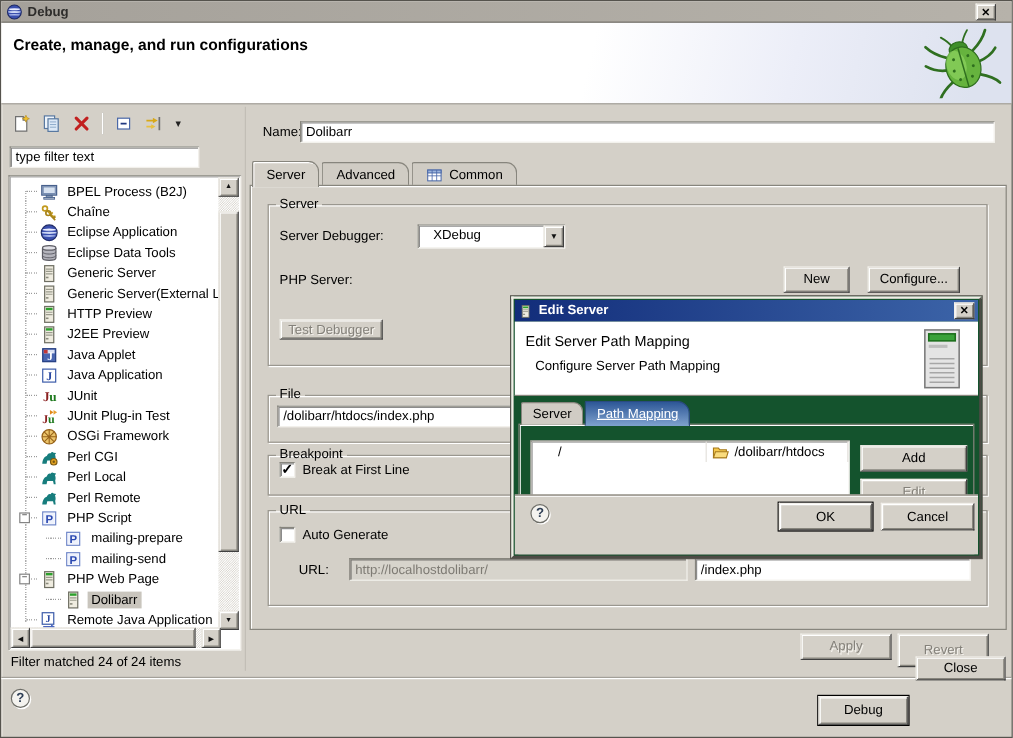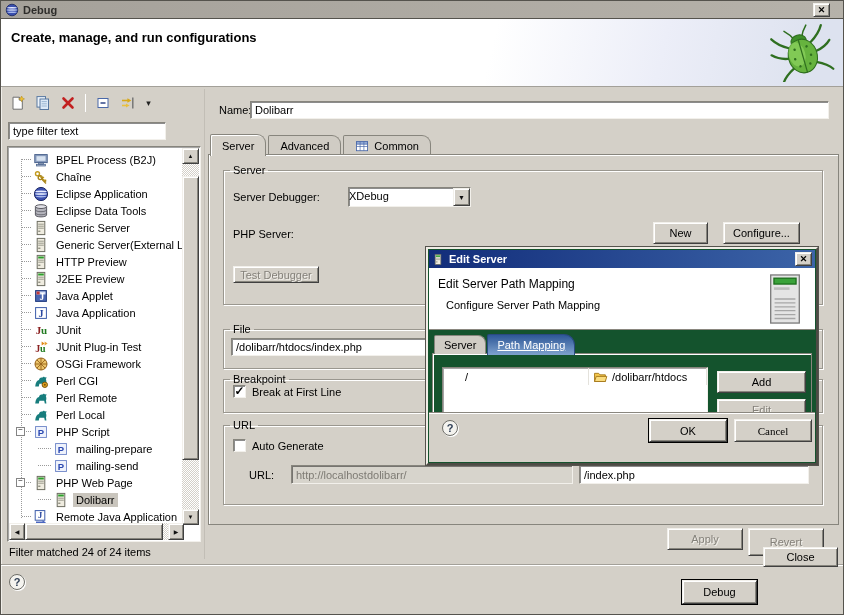--- a/index.html
+++ b/index.html
@@ -94,21 +94,21 @@
   #maincontent { left:207px; top:153px; width:631px; height:371px; border:1px solid #87857d;
     background:#d4d0c8; box-shadow: inset 1px 1px 0 #fff; }
 
   fieldset.grp { position:absolute; border:1px solid #9a978f;
     box-shadow: inset 1px 1px 0 #fff, 1px 1px 0 #fff; }
   fieldset.grp legend { font-size:11px; margin-left:6px; padding:0 3px; }
 
   .combo { position:absolute; display:flex; background:#fff;
     border:1px solid; border-color:#87857d #f2f0eb #f2f0eb #87857d;
     box-shadow: inset 1px 1px 0 rgba(0,0,0,.45); }
-  .combo .cval { flex:1; padding:2px 0; white-space:nowrap; overflow:hidden; }
+  .combo .cval { flex:1; padding:2px 12px; white-space:nowrap; overflow:hidden; }
   .combo .cbtn { width:17px; background:#d4d0c8; border:1px solid; border-color:#f2f0eb #404040 #404040 #f2f0eb;
     box-shadow: inset 1px 1px 0 #fff, inset -1px -1px 0 #87857d;
     display:flex; align-items:center; justify-content:center; }
   .combo .cbtn::before { content:"▼"; font-size:7px; color:#111; }
 
   .cb { width:13px; height:13px; background:#fff; border:1px solid; border-color:#87857d #f2f0eb #f2f0eb #87857d;
     box-shadow: inset 1px 1px 0 rgba(0,0,0,.45); display:inline-flex; align-items:center; justify-content:center; }
   .cb.on::before { content:"✓"; font-size:12px; font-weight:bold; position:relative; top:-1px; }
   .cbrow { position:absolute; display:flex; align-items:center; gap:6px; }
 
@@ -144,21 +144,21 @@
   .dtr .dtd svg { width:15px; height:13px; }
   #addbtn { position:absolute; left:284px; top:17px; width:89px; height:22px; }
   #editbtn { position:absolute; left:284px; top:45px; width:89px; height:22px; }
   #dlgbottom { position:absolute; left:1px; right:1px; top:163px; bottom:1px; background:#d4d0c8;
     border-top:1px solid #8a877f; box-shadow: inset 0 1px 0 #fff; z-index:5; }
   .helpc { width:16px; height:16px; border:1px solid #6e6e68; border-radius:50%;
     display:flex; align-items:center; justify-content:center; font-weight:bold; color:#2e3e55;
     background:#f4f3ef; box-shadow:1px 1px 0 #fff; }
   #dhelp { position:absolute; left:13px; top:7px; }
   #okbtn { position:absolute; left:220px; top:6px; width:78px; height:23px; }
-  #cancelbtn { position:absolute; left:305px; top:6px; width:78px; height:23px;font-family:Liberation Serif, serif; }
+  #cancelbtn { position:absolute; left:305px; top:6px; width:78px; height:23px; }
 
   
   #footline { left:0; top:563px; width:100%; height:2px; border-top:1px solid #a3a099; border-bottom:1px solid #fff; }
   #fhelp { left:8px; top:573px; }
   #debugbtn { left:681px; top:579px; width:75px; height:24px; }
   #closebtn { left:762px; top:546px; width:75px; height:20px; }
   #applybtn { left:666px; top:527px; width:76px; height:22px; }
   #revertbtn { left:747px; top:527px; width:76px; height:28px; }
   #sash { left:203px; top:88px; width:1px; height:470px; background:#c2beb6; }
 </style>
@@ -445,27 +445,27 @@
         <div class="trow">
           <svg class="ic">
             <use href="#sym-camelg"></use>
           </svg>
           <span class="lbl">Perl CGI</span>
         </div>
         <div class="trow">
           <svg class="ic">
             <use href="#sym-camel"></use>
           </svg>
+          <span class="lbl">Perl Local</span>
+        </div>
+        <div class="trow">
+          <svg class="ic">
+            <use href="#sym-camel"></use>
+          </svg>
           <span class="lbl">Perl Remote</span>
-        </div>
-        <div class="trow">
-          <svg class="ic">
-            <use href="#sym-camel"></use>
-          </svg>
-          <span class="lbl">Perl Local</span>
         </div>
         <div class="trow">
           <span class="expander"></span>
           <svg class="ic">
             <use href="#sym-php"></use>
           </svg>
           <span class="lbl">PHP Script</span>
         </div>
         <div class="trow child">
           <svg class="ic">

